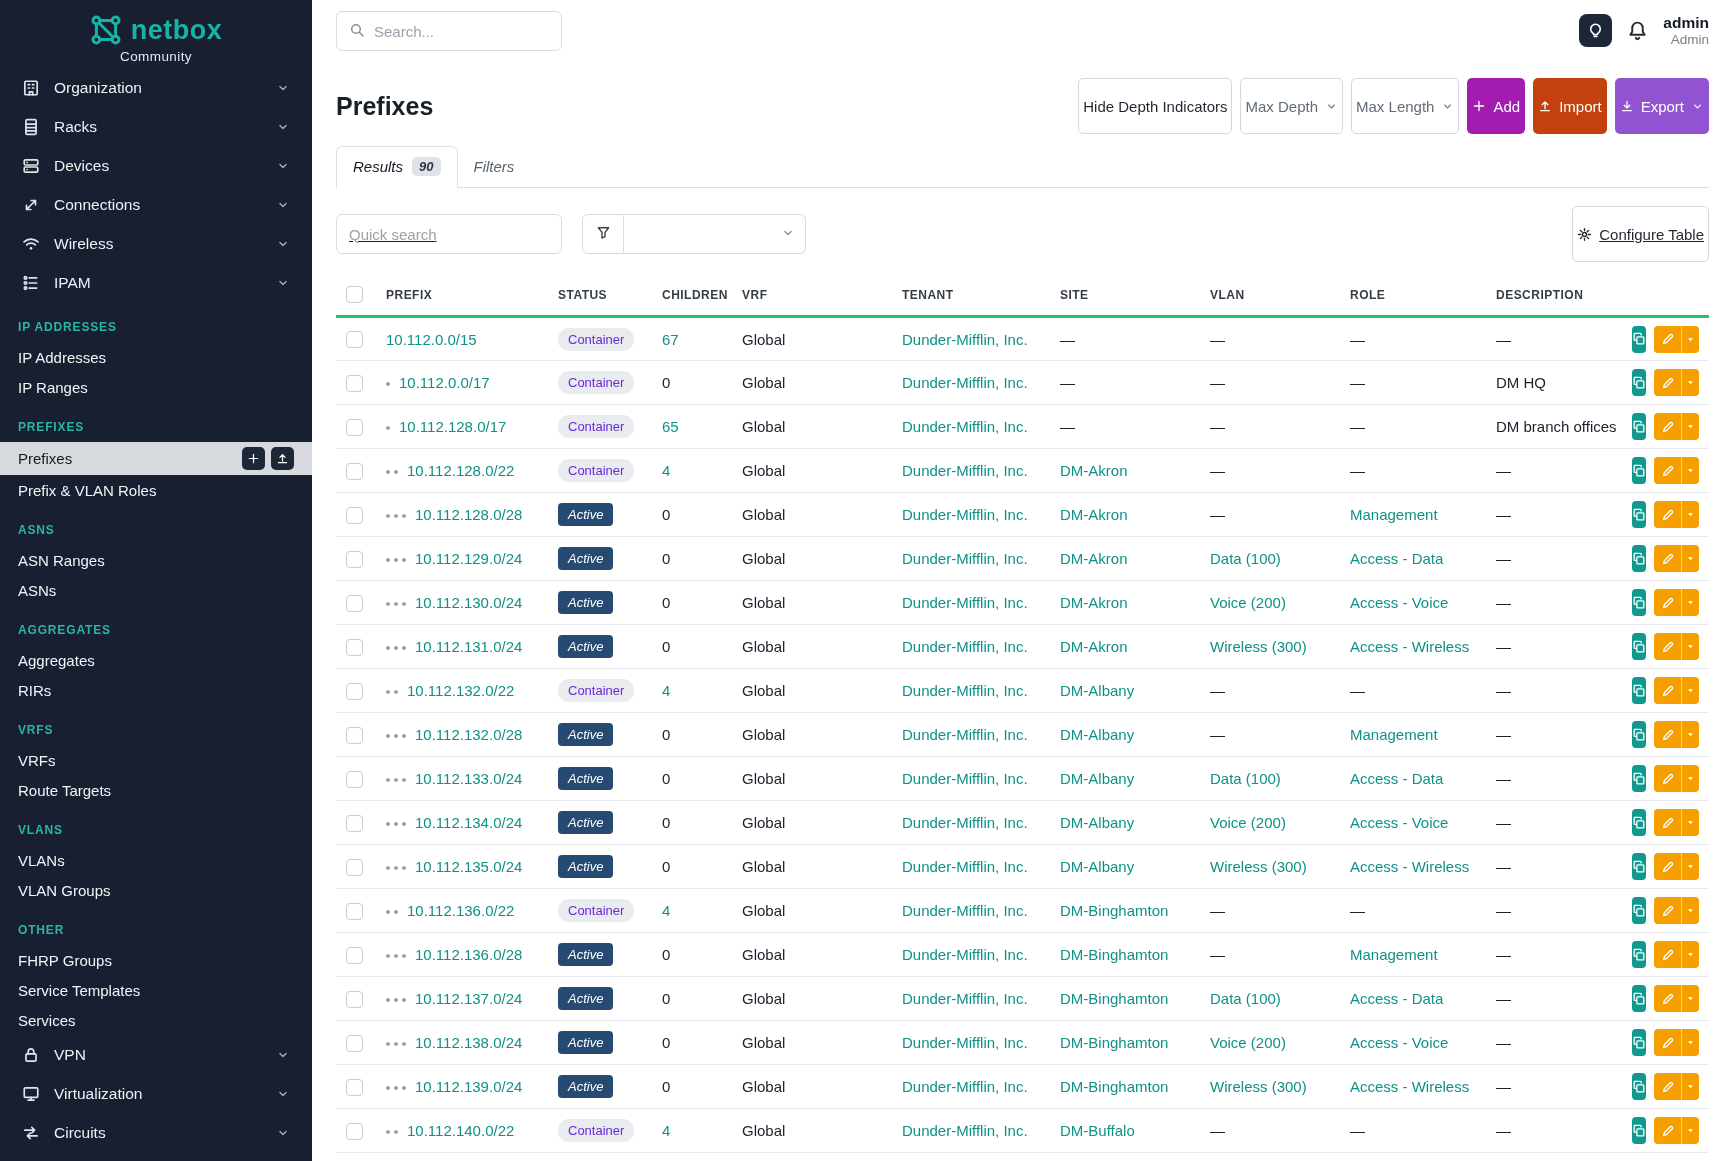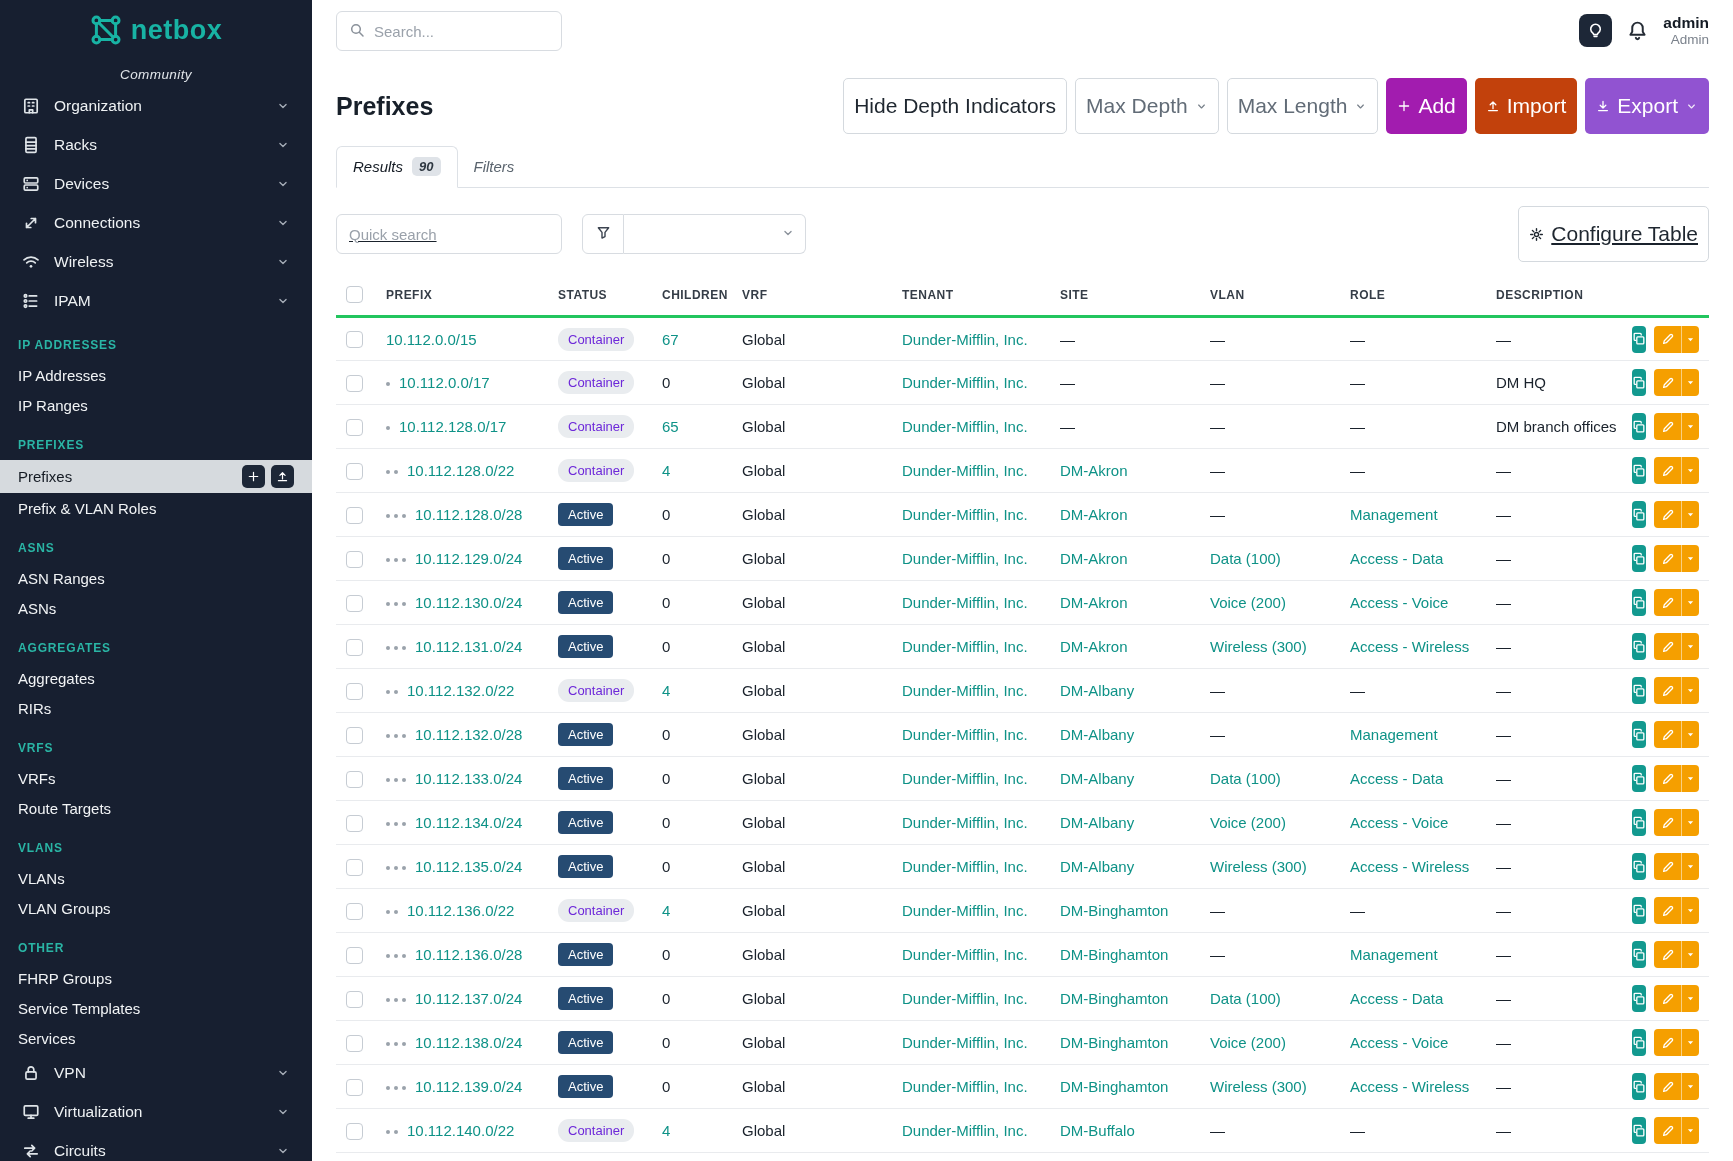--- a/index.html
+++ b/index.html
@@ -6,21 +6,21 @@
   html, body { width: 1733px; height: 1161px; overflow: hidden; }
   body { font-family: "Liberation Sans", sans-serif; background: #ffffff; color: #1a222c; font-size: 15px; }
   .app { display: flex; width: 100%; height: 100%; }
 
   
   .sidebar { width: 312px; min-width: 312px; background: #171f30; color: #e9ecef; height: 100%; overflow: hidden; }
   .brand { display: flex; flex-direction: column; align-items: center; padding: 14px 0 4px; cursor: pointer; }
   .brand-row { display: flex; align-items: center; gap: 9px; }
   .brand-logo { color: #18b3a4; display: flex; }
   .brand-name { color: #18b3a4; font-size: 27px; font-weight: bold; letter-spacing: .5px; }
-  .brand-sub { color: #e2e6ea; font-size: 13.5px; margin-top: 21px; letter-spacing: .4px; font-style: italic; }
+  .brand-sub { color: #e2e6ea; font-size: 13.5px; margin-top: 3px; letter-spacing: .4px; }
 
   .nav-item { display: flex; align-items: center; gap: 14px; height: 39px; padding: 0 22px; font-size: 15.5px; color: #eef1f3; cursor: pointer; }
   .nav-ico { display: flex; color: #dfe4e8; }
   .nav-item .chev { margin-left: auto; color: #a7aeb8; display: flex; }
   .nav-section-title { padding: 18px 18px 8px; font-size: 12px; font-weight: bold; letter-spacing: .07em; color: #2ab5a5; }
   .nav-sub { display: flex; align-items: center; height: 30px; padding: 0 18px; font-size: 15px; color: #f2f4f6; cursor: pointer; }
   .nav-sub.active { background: #d6dade; color: #151b24; height: 33px; }
   .mini-btns { margin-left: auto; display: flex; gap: 6px; }
   .mini-btn { width: 23px; height: 23px; border-radius: 5px; background: #1d2737; color: #fff; display: flex; align-items: center; justify-content: center; border: none; cursor: pointer; }
 
@@ -35,21 +35,21 @@
   .bell { color: #242b34; display: flex; cursor: pointer; }
   .user { text-align: right; line-height: 1.15; }
   .user-name { font-weight: bold; font-size: 15.5px; color: #141b24; }
   .user-role { color: #7b828c; font-size: 13.5px; }
 
   
   .content { flex: 1; padding: 0 24px; display: flex; flex-direction: column; overflow: hidden; }
   .page-head { display: flex; align-items: center; margin-top: 16px; flex: 0 0 auto; }
   .page-title { font-size: 25px; font-weight: bold; color: #18202a; }
   .head-actions { margin-left: auto; display: flex; gap: 8px; align-items: center; }
-  .btn { height: 56px; padding: 0 10px; border-radius: 5px; font-size: 21px; display: inline-flex; align-items: center; gap: 7px; cursor: pointer; border: 1px solid transparent; font-family: inherit; background: #fff; white-space: nowrap; }
+  .btn { height: 56px; padding: 0 4px; border-radius: 5px; font-size: 15px; display: inline-flex; align-items: center; gap: 7px; cursor: pointer; border: 1px solid transparent; font-family: inherit; background: #fff; white-space: nowrap; }
   .btn-outline { border-color: #d4d9de; color: #1f2730; }
   .btn-muted { color: #626c77; }
   .btn .chev { display: flex; color: inherit; opacity: .85; }
   .btn-green  { background: #a21caf; color: #fff; }
   .btn-teal   { background: #c2410c; color: #fff; }
   .btn-purple { background: #9153d1; color: #fff; }
   .btn .bicon { display: flex; }
 
   
   .tabbar { display: flex; margin-top: 12px; border-bottom: 1px solid #dde1e6; flex: 0 0 auto; }
@@ -69,21 +69,21 @@
   
   .table-wrap { margin-top: 14px; flex: 1; overflow: hidden; }
   table { width: 100%; border-collapse: collapse; table-layout: fixed; }
   th { text-align: left; font-size: 12px; letter-spacing: .04em; color: #353d47; padding: 10px 10px 12px; border-bottom: 3px solid #22c55e; font-weight: bold; white-space: nowrap; }
   td { padding: 0 10px; height: 44px; border-bottom: 1px solid #e9ebee; font-size: 15px; white-space: nowrap; overflow: hidden; }
   .tlink { color: #0e9287; text-decoration: none; cursor: pointer; }
   .dash { color: #1a222c; }
   .plain { color: #1a222c; }
   .badge { display: inline-block; padding: 5px 10px; border-radius: 4px; font-size: 13px; line-height: 1; }
   .badge-container { background: #e9ecef; color: #6d28d9; border-radius: 11px; }
-  .badge-active { background: #264b72; color: #ffffff; }
+  .badge-active { background: #264b72; color: #ffffff; font-style: italic; }
   .dots { display: inline-flex; gap: 4px; margin-right: 9px; vertical-align: 2px; }
   .dot { width: 4px; height: 4px; border-radius: 50%; background: #9aa2ab; }
   .cb { width: 17px; height: 17px; appearance: none; -webkit-appearance: none; border: 1px solid #c6ccd3; border-radius: 4px; background: #fff; cursor: pointer; vertical-align: middle; }
   .row-actions { display: flex; justify-content: flex-end; gap: 8px; }
   .act { height: 27px; border: none; border-radius: 4px; display: inline-flex; align-items: center; justify-content: center; color: #fff; cursor: pointer; }
   .act-copy { width: 27px; background: #12998f; }
   .act-edit { width: 27px; background: #f59f00; }
   .act-group { display: inline-flex; }
   .act-group .act-edit { border-radius: 4px 0 0 4px; }
   .act-caret { width: 18px; background: #f59f00; border-radius: 0 4px 4px 0; border-left: 1px solid rgba(255,255,255,.5); }

